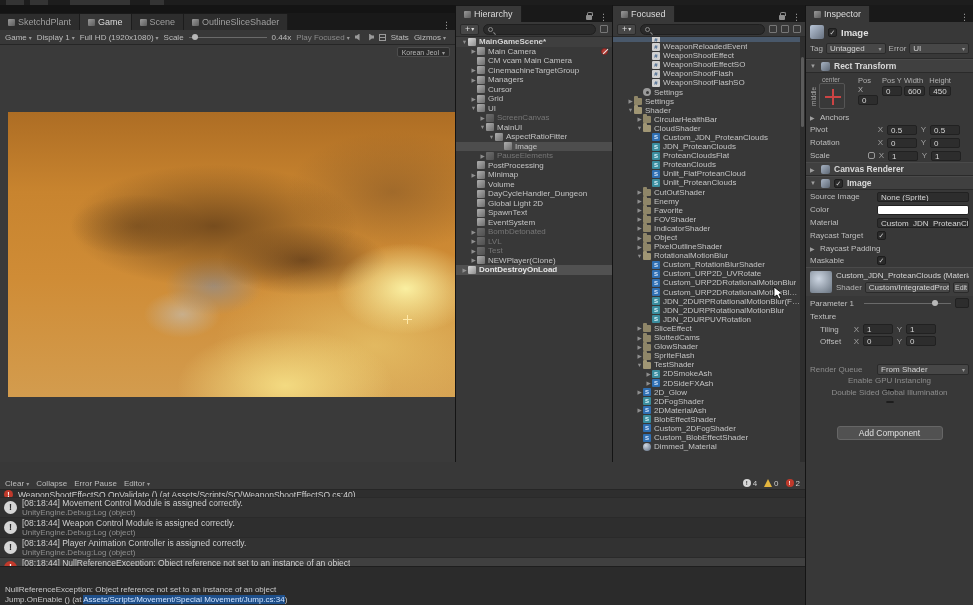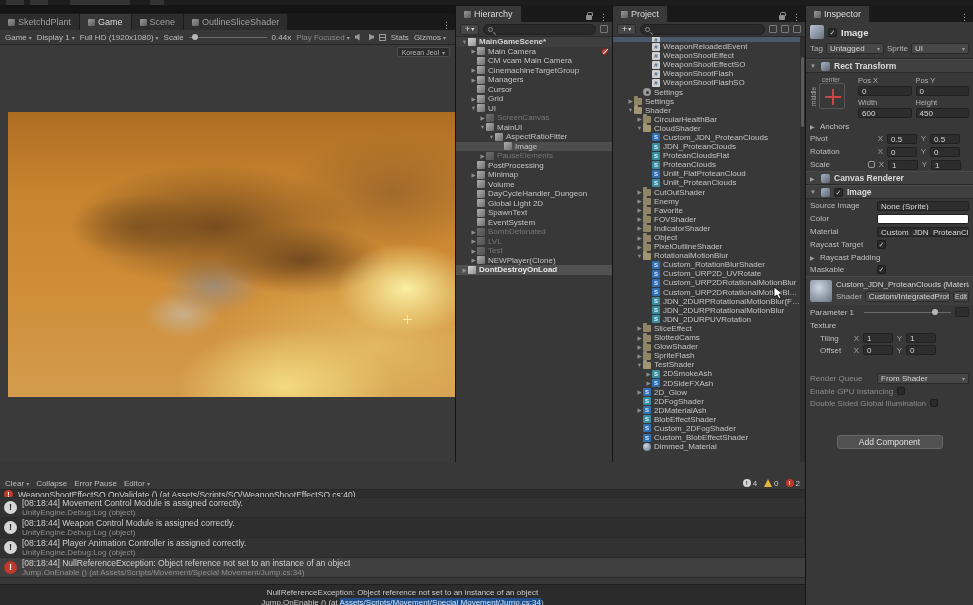--- a/index.html
+++ b/index.html
@@ -117,21 +117,21 @@
   .cicon{width:13px;height:13px;flex:none;border-radius:50%;position:relative;}
   .state-clipped .cicon{width:9px;height:9px;}
   .cicon.ic-info{background:#d6d6d6;}
   .cicon.ic-info::after{content:"!";position:absolute;inset:0;text-align:center;line-height:13px;font-size:9px;font-weight:bold;color:#2b2b2b;}
   .cicon.ic-error{background:#c0392b;}
   .cicon.ic-error::after{content:"!";position:absolute;inset:0;text-align:center;line-height:13px;font-size:9px;font-weight:bold;color:#fff;}
   .state-clipped .cicon.ic-error::after{line-height:9px;font-size:7px;}
   .ctext{overflow:hidden;}
   .ctext .l1{font-size:8.5px;color:#cfcfcf;line-height:10px;white-space:nowrap;}
   .ctext .l2{font-size:8px;color:#8f8f8f;line-height:9px;white-space:nowrap;}
-  .cdetail{position:absolute;left:0;right:0;bottom:0;height:21px;background:#2b2b2b;border-top:1px solid #1e1e1e;padding:3px 5px;font-size:8px;line-height:10px;color:#c9c9c9;white-space:nowrap;overflow:hidden;text-align:center;}
+  .cdetail{position:absolute;left:0;right:0;bottom:0;height:39px;background:#2b2b2b;border-top:1px solid #1e1e1e;padding:18px 5px;font-size:8px;line-height:10px;color:#c9c9c9;white-space:nowrap;overflow:hidden;}
   .cdetail .link{color:#cfe3ff;background:#1e4f8a;}
 
   
   .insp{left:806px;top:5px;width:167px;height:600px;}
   .icontent{position:absolute;left:0;right:0;top:17px;bottom:0;overflow:hidden;}
   .ihead{background:#383838;border-bottom:1px solid #2a2a2a;padding:3px 4px 4px;}
   .ihrow1{display:flex;align-items:center;gap:4px;}
   .goicon{width:14px;height:14px;background:linear-gradient(135deg,#b9c6d8,#66707e);border-radius:2px;flex:none;}
   .chk{width:9px;height:9px;background:#2a2a2a;border:1px solid #1d1d1d;border-radius:2px;color:#cdcdcd;font-size:7px;line-height:8px;text-align:center;flex:none;}
   .iname{font-size:9.5px;font-weight:bold;color:#e0e0e0;}
@@ -149,40 +149,40 @@
   .foldrow{display:flex;align-items:center;gap:3px;height:12px;padding:0 4px;font-size:8px;color:#c0c0c0;}
   .foldrow .fold{font-size:6px;color:#9e9e9e;width:7px;}
   .rtgrid{display:flex;padding:3px 4px 2px;gap:6px;}
   .anchorbox{width:42px;flex:none;text-align:center;}
   .anchorbox .atop{font-size:6.5px;color:#a8a8a8;}
   .anchorwrap{display:flex;align-items:center;gap:2px;}
   .aside{font-size:6.5px;color:#a8a8a8;writing-mode:vertical-rl;transform:rotate(180deg);height:26px;}
   .apreset{width:26px;height:26px;background:#393939;border:1px solid #555;border-radius:2px;position:relative;}
   .apreset::before{content:"";position:absolute;left:12px;top:5px;width:2px;height:16px;background:#c44;}
   .apreset::after{content:"";position:absolute;left:5px;top:12px;width:16px;height:2px;background:#c44;}
-  .rtcols{flex:1;display:flex;flex-direction:column;gap:2px;}
+  .rtcols{flex:1;display:flex;flex-direction:row;gap:2px;}
   .rtrow{display:flex;gap:4px;}
   .rtcell{flex:1;}
   .rthdr{font-size:7.5px;color:#b0b0b0;margin-bottom:1px;}
   .rtfield{height:10px;background:#2d2d2d;border:1px solid #212121;border-radius:2px;padding:0 3px;line-height:9px;font-size:8px;color:#d6d6d6;}
   .linkic{width:7px;height:7px;border:1px solid #9a9a9a;border-radius:2px;flex:none;position:relative;}
   .matblock{border-top:1px solid #4a4a4a;background:#3d3d3d;padding:3px 4px;}
   .matrow1{display:flex;gap:4px;}
   .matthumb{width:22px;height:22px;border-radius:2px;background:radial-gradient(circle at 40% 35%,#cdd6e2,#67727f);flex:none;}
   .matinfo{flex:1;overflow:hidden;}
   .mattitle{font-size:8px;color:#d5d5d5;white-space:nowrap;overflow:hidden;}
   .matshrow{display:flex;align-items:center;gap:3px;margin-top:2px;font-size:8px;color:#b5b5b5;}
   .editbtn{width:16px;height:11px;background:#474747;border:1px solid #2a2a2a;border-radius:2px;font-size:7px;line-height:10px;text-align:center;color:#d0d0d0;overflow:hidden;flex:none;}
   .addrrow{font-size:8px;color:#b5b5b5;padding:3px 4px;border-bottom:1px solid #2f2f2f;}
   .sliderrow{display:flex;align-items:center;gap:4px;padding:0 4px;height:14px;font-size:8px;color:#c0c0c0;}
   .ptrack{flex:1;height:1px;background:#6a6a6a;position:relative;}
   .pknob{position:absolute;left:78%;top:-3px;width:6px;height:6px;border-radius:50%;background:#b8b8b8;}
   .pval{width:14px;height:10px;background:#2d2d2d;border:1px solid #212121;border-radius:2px;flex:none;}
   .seclabel{font-size:8px;color:#c0c0c0;padding:2px 4px;}
-  .dimrow{display:flex;align-items:center;gap:4px;height:12px;padding:0 4px;font-size:8px;color:#8d8d8d;}
+  .dimrow{display:flex;align-items:center;gap:4px;height:12px;padding:0 4px;font-size:8px;color:#8d8d8d;flex-direction:column;}
   .dimchk{width:8px;height:8px;background:#2a2a2a;border:1px solid #1d1d1d;border-radius:2px;}
   .addcomp{margin:26px auto 0;width:106px;height:14px;background:#515151;border:1px solid #666;border-radius:3px;font-size:8.5px;line-height:13px;text-align:center;color:#e0e0e0;}
 </style>
 </head>
 <body>
 
 <div class="root">
 
   <div class="topstrip">
     <i style="left:6px;width:18px"></i>
@@ -429,21 +429,21 @@
           <span class="lbl">DontDestroyOnLoad</span>
 
         </div>
       </div>
   </section>
 
   <section class="panel proj">
     <div class="tabbar">
       <div class="tab state-selected">
         <span class="tabicon"></span>
-        <span>Project</span>
+        <span>Focused</span>
       </div>
       <span class="spacer"></span>
       <span class="lock"></span>
       <span class="menu-glyph">⋮</span>
     </div>
     <div class="ptoolbar">
       <span class="plusbtn">
           <span>+</span>
           <span class="caret" style="font-size:6px">▾</span>
         </span>
@@ -759,21 +759,21 @@
           <span class="goicon"></span>
           <span class="chk">✓</span>
           <span class="iname">Image</span>
         </div>
         <div class="ihrow2">
           <span>Tag</span>
           <span class="minidrop">
               <span>Untagged</span>
               <span class="caret">▾</span>
             </span>
-          <span>Sprite</span>
+          <span>Error</span>
           <span class="minidrop">
               <span>UI</span>
               <span class="caret">▾</span>
             </span>
         </div>
       </div>
 
       <div class="comphead">
         <span class="fold">▼</span>
         <span class="cicon2"></span>

